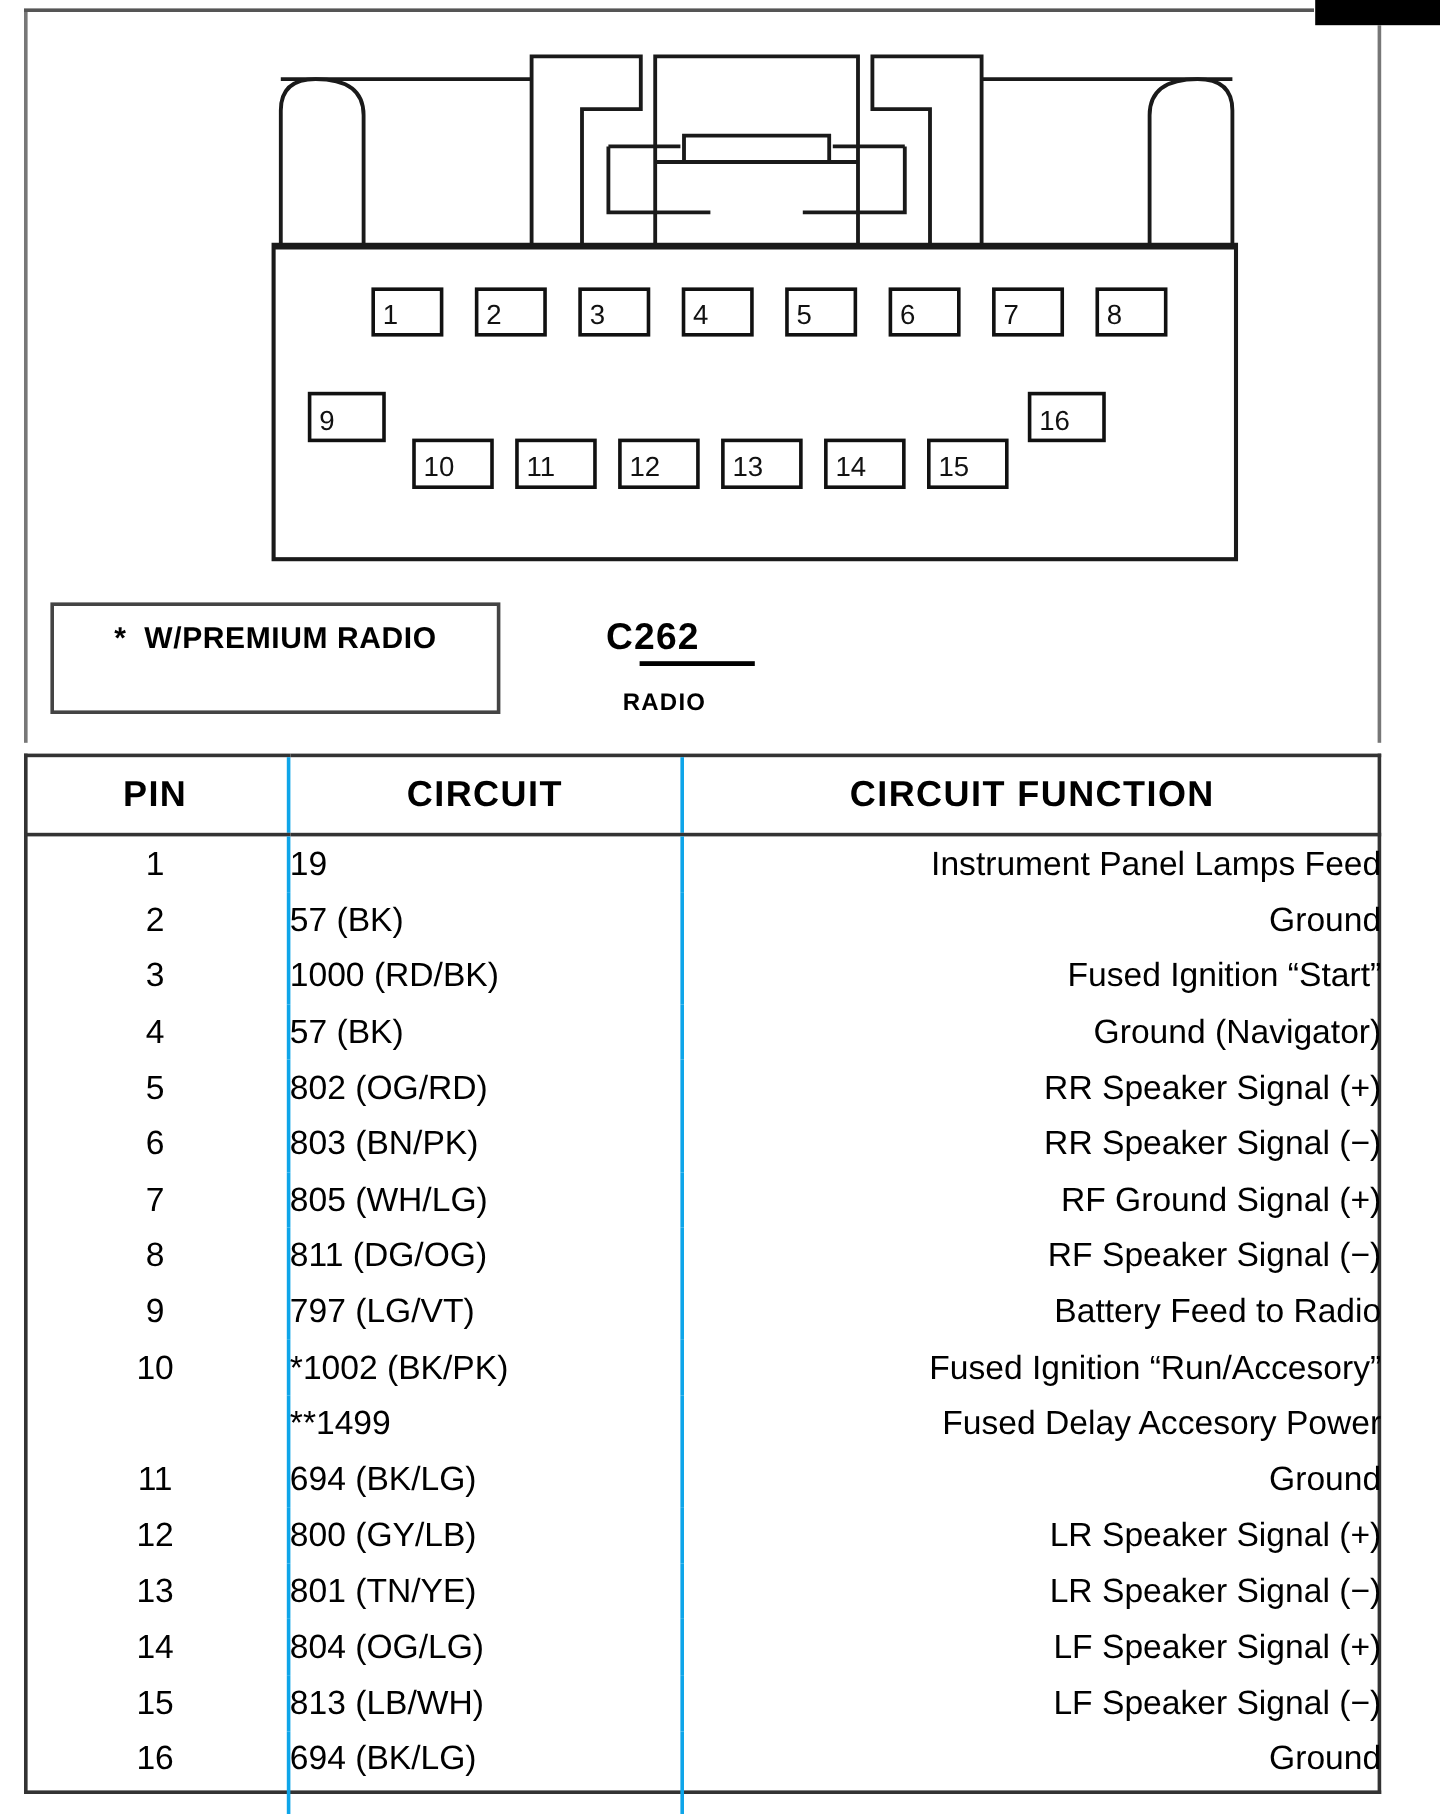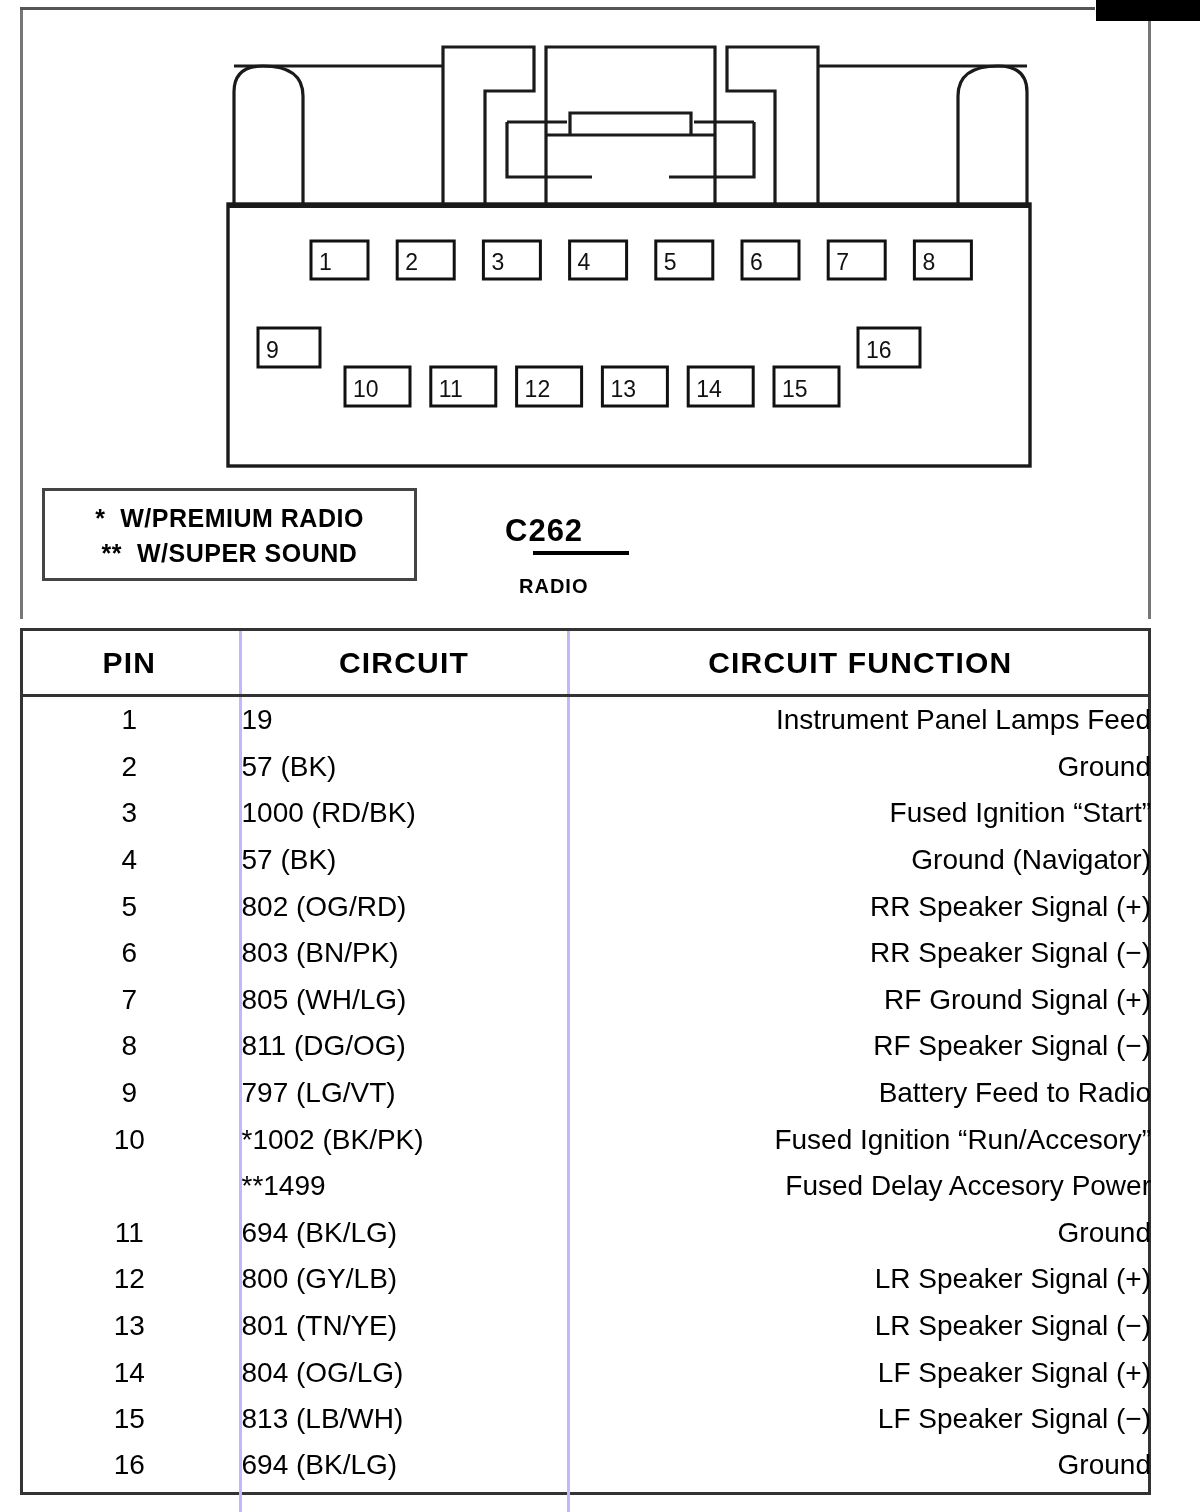--- a/index.html
+++ b/index.html
@@ -50,21 +50,21 @@
   
   #connector {
     position: absolute;
     left: 0px; top: 14px;
     width: 1070px; height: 470px;
   }
 
   
   #legend-box {
     position: absolute;
-    left: 42px; top: 488px;
+    left: 42px; top: 502px;
     width: 375px; height: 93px;
     border: 3px solid #444;
     background: #fff;
     box-sizing: border-box;
   }
   #legend-box .legend-line {
     position: absolute;
     left: 0; width: 100%;
     text-align: center;
     font-size: 25px;
@@ -117,21 +117,21 @@
     height: 63px;
     font-size: 30px;
     font-weight: bold;
     text-align: center;
     letter-spacing: 1.2px;
     border-bottom: 3px solid #333;
     border-top: 3px solid #333;
   }
   #pin-table thead th.div,
   #pin-table tbody td.div {
-    border-left: 3px solid #c4b5fd;
+    border-left: 3px solid #0ea5e9;
   }
   #pin-table tbody td {
     height: 46.6px;
     font-size: 28px;
   }
   #pin-table tbody td.pin {
     text-align: center;
   }
   #pin-table tbody td.cir {
   }
@@ -238,21 +238,20 @@
         <text x="610.4" y="397" font-family="&quot;Liberation Sans&quot;, sans-serif" font-size="23" fill="#111">13</text>
         <rect x="688.2" y="367" width="65" height="39" fill="#fff" stroke="#111" stroke-width="3"></rect>
         <text x="696.2" y="397" font-family="&quot;Liberation Sans&quot;, sans-serif" font-size="23" fill="#111">14</text>
         <rect x="774" y="367" width="65" height="39" fill="#fff" stroke="#111" stroke-width="3"></rect>
         <text x="782" y="397" font-family="&quot;Liberation Sans&quot;, sans-serif" font-size="23" fill="#111">15</text>
       </g>
   </svg>
 
   <div id="legend-box">
     <div class="legend-line l1">*  W/PREMIUM RADIO</div>
-    <div class="legend-line l2">**  W/SUPER SOUND</div>
   </div>
 
   <div id="conn-id">C262</div>
   <div id="conn-id-underline"></div>
   <div id="conn-sub">RADIO</div>
 
   <div id="table-outer-left"></div>
   <div id="table-outer-right"></div>
   <div id="table-outer-bottom"></div>
 

